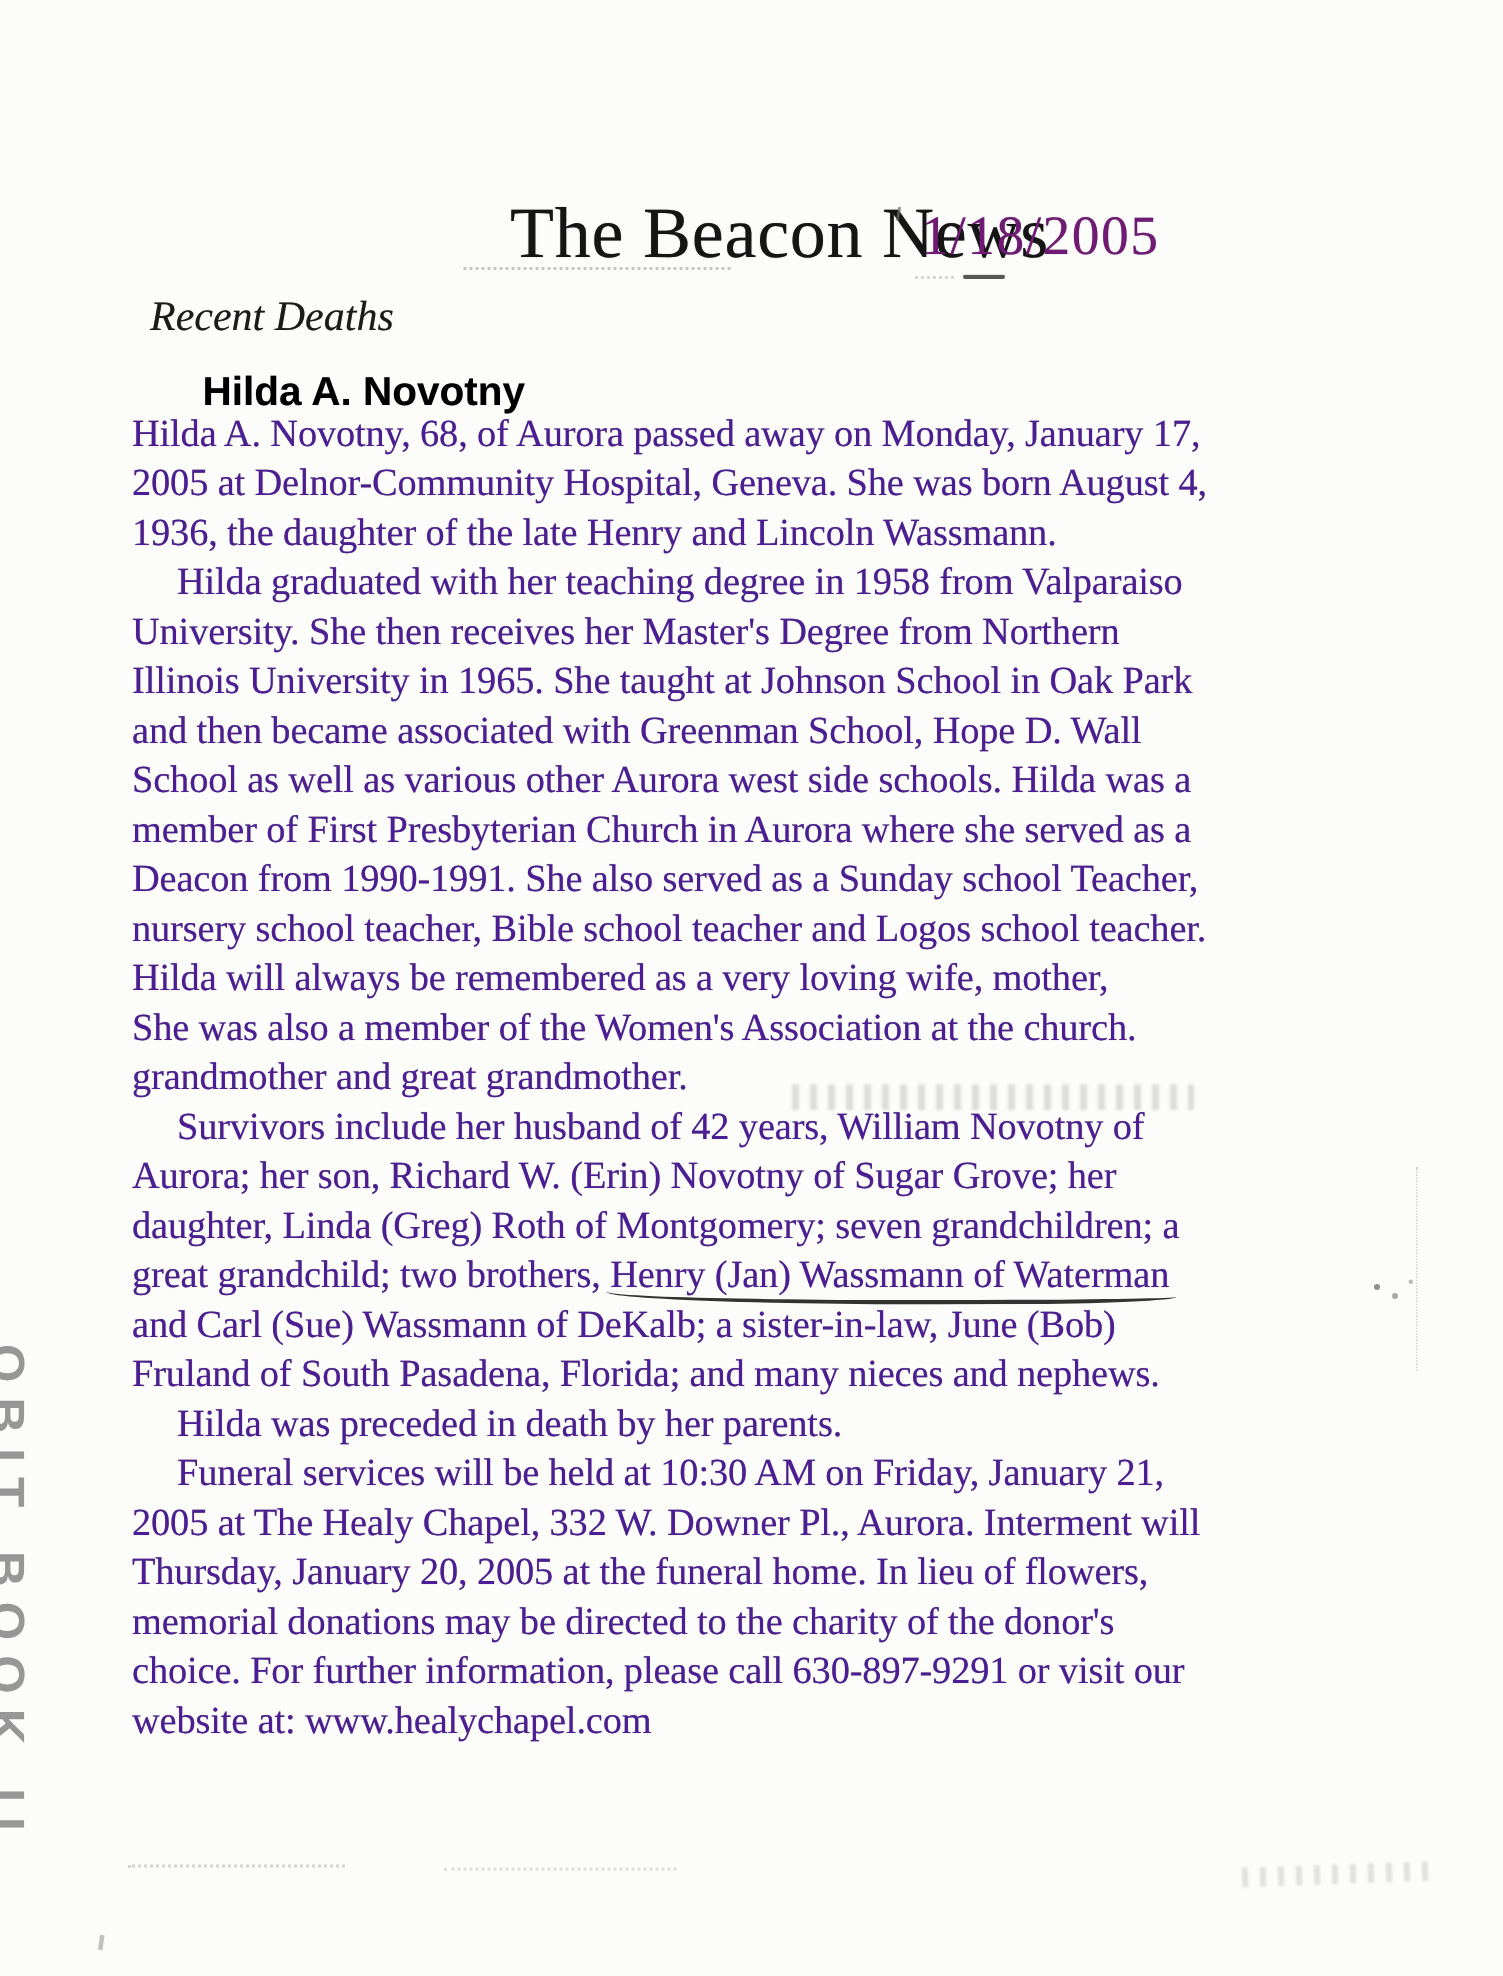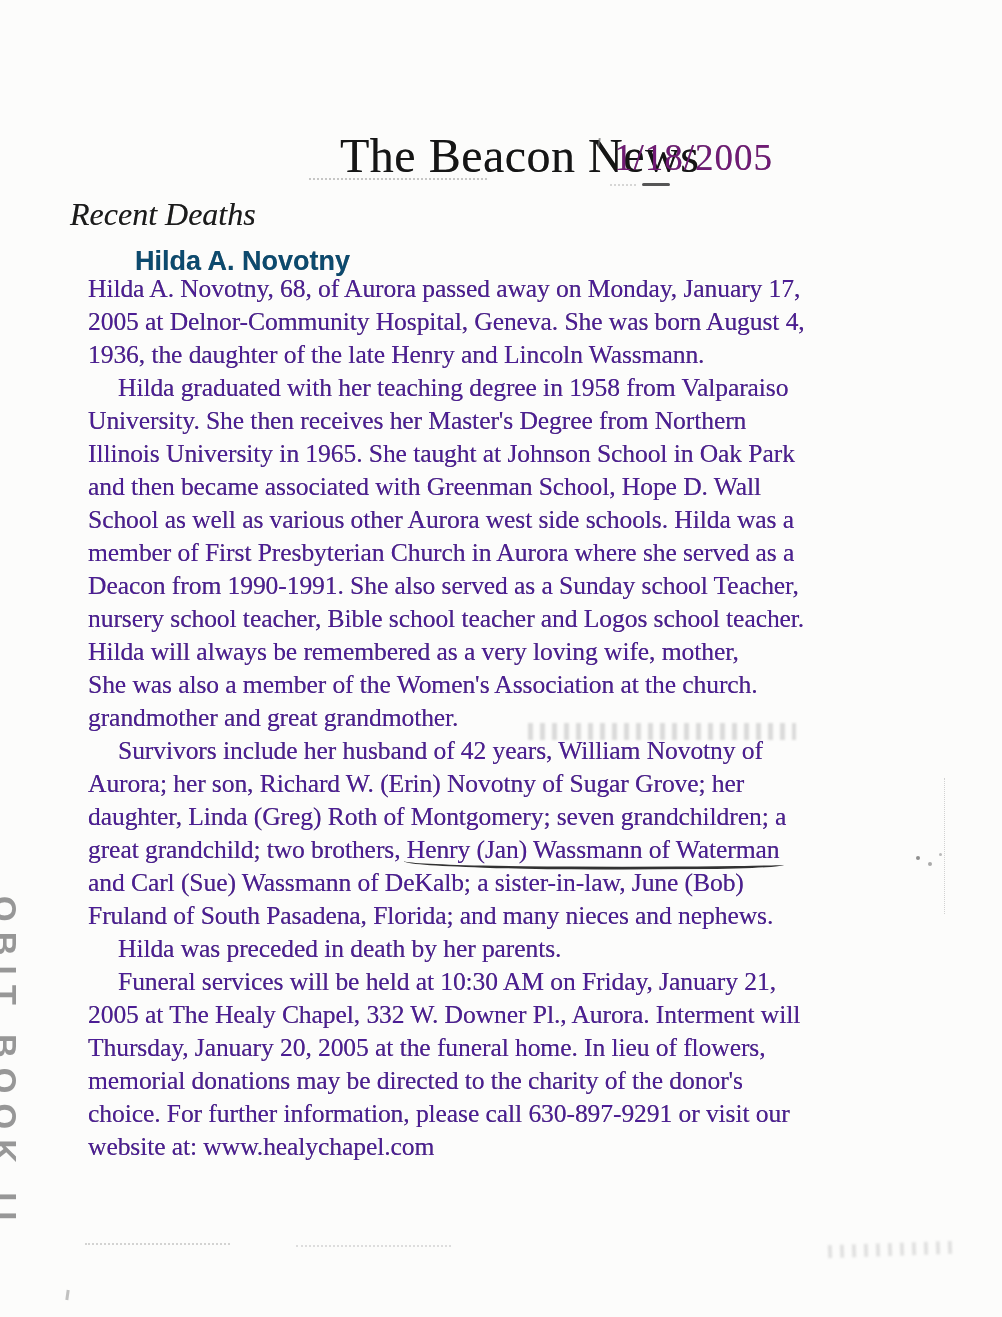--- a/index.html
+++ b/index.html
@@ -26,34 +26,34 @@
     position: absolute;
     left: 614px; top: 136px;
     font-family: "Liberation Serif", serif;
     font-size: 37px;
     color: #701a75;
     letter-spacing: 1px;
     text-shadow: 0 0 0.6px rgba(10,10,10,0.5);
   }
   .section-heading {
     position: absolute;
-    left: 70px; top: 196px;
+    left: 100px; top: 196px;
     font-family: "Liberation Serif", serif;
     font-style: italic;
-    font-size: 32px;
+    font-size: 28px;
     color: #1b1b1b;
     text-shadow: 0 0 0.5px rgba(10,10,10,0.5);
   }
   .obituary-name-heading {
     position: absolute;
     left: 135px; top: 246px;
     font-family: "Liberation Sans", sans-serif;
     font-weight: 700;
     font-size: 27px;
-    color: #0c4a6e;
+    color: #000000;
     text-shadow: 0 0 0.5px rgba(10,10,10,0.45);
   }
   
   .article-body {
     position: absolute;
     left: 88px; top: 272px;
     width: 870px;
   }
   .paragraph { margin: 0; padding: 0; }
   .line {

